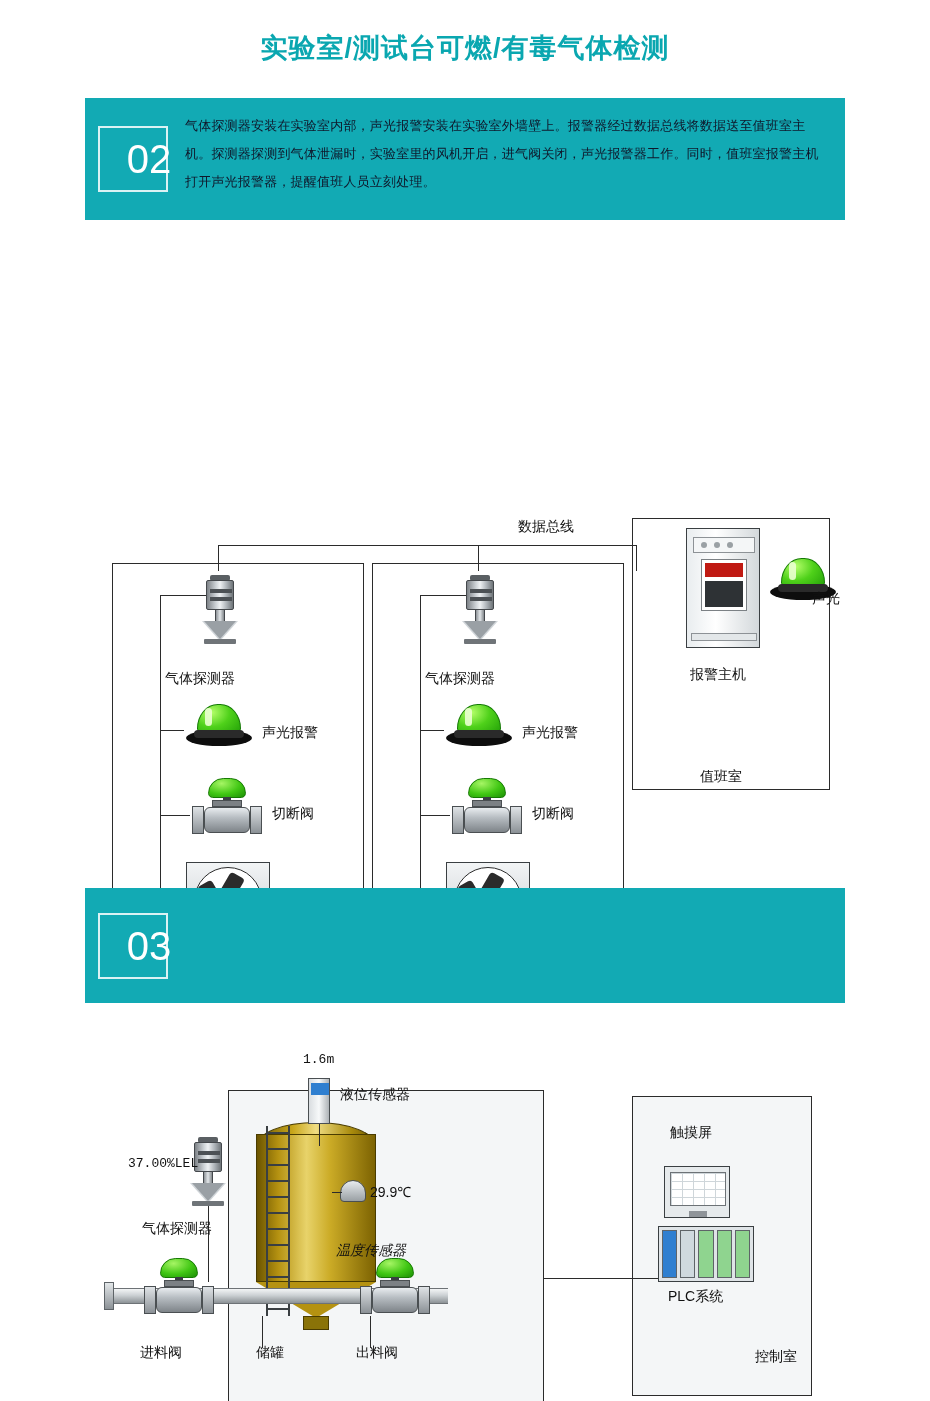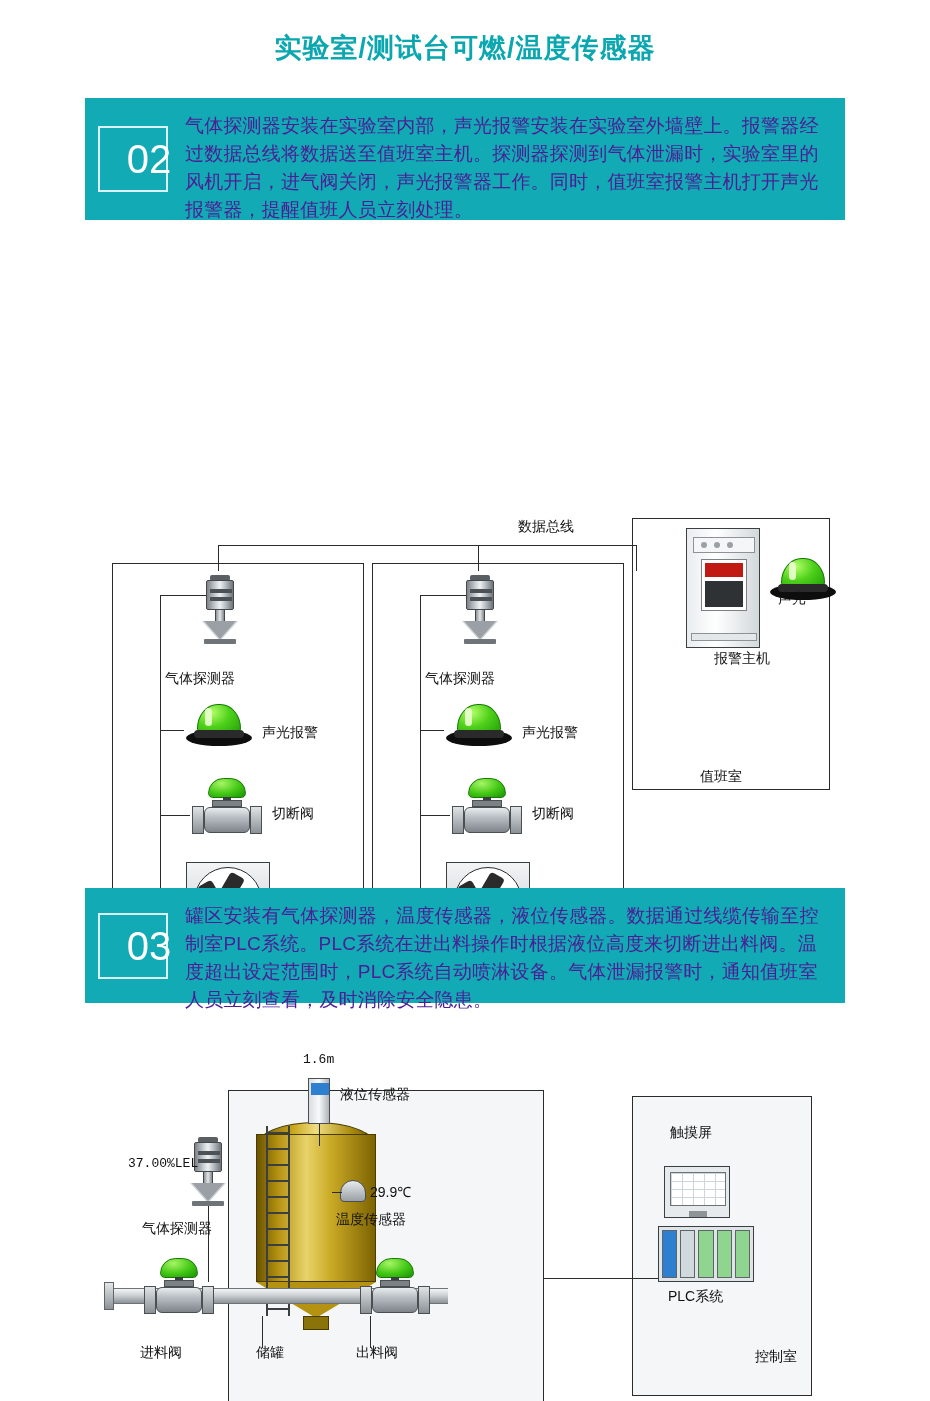--- a/index.html
+++ b/index.html
@@ -44,22 +44,22 @@
     border-right: none;
   }
   .banner .num-inner {
     border: 2px solid rgba(255,255,255,0.85);
     width: 70px; height: 66px;
     display: flex; align-items: center; justify-content: center;
     font-size: 40px; line-height: 1; padding-left: 32px;
   }
   .banner .btext {
     flex: 1;
-    color: #4c1d95;
-    font-size: 19px;
+    color: #0f172a;
+    font-size: 13px;
     line-height: 28px;
     padding: 14px 18px 25px 4px;
     letter-spacing: 0.2px;
   }
   #banner-1 { left: 85px; top: 98px; width: 760px; height: 122px; }
   #banner-2 { left: 85px; top: 888px; width: 760px; height: 115px; }
 
   
   .diagram { position: absolute; }
   .box-line {
@@ -275,21 +275,21 @@
 
   .shade-box {
     position:absolute; background:#f4f6f7; border:1.4px solid #2b2b2b;
   }
 </style>
 </head>
 <body>
 
 <div class="page">
 
-  <div class="section-title" id="title-1">实验室/测试台可燃/温度传感器</div>
+  <div class="section-title" id="title-1">实验室/测试台可燃/有毒气体检测</div>
 
   <div class="banner" id="banner-1">
     <div class="num-box">
       <div class="num-inner">02</div>
     </div>
     <div class="btext">气体探测器安装在实验室内部，声光报警安装在实验室外墙壁上。报警器经过数据总线将数据送至值班室主机。探测器探测到气体泄漏时，实验室里的风机开启，进气阀关闭，声光报警器工作。同时，值班室报警主机打开声光报警器，提醒值班人员立刻处理。</div>
   </div>
 
   <div class="diagram" style="left:0; top:250px; width:930px; height:520px;">
 
@@ -407,37 +407,36 @@
       <div class="cab-dots">
           <i></i>
           <i></i>
           <i></i>
         </div>
       <div class="cab-screen"></div>
       <div class="cab-red"></div>
       <div class="cab-dark"></div>
       <div class="cab-foot"></div>
     </div>
-    <div class="lbl" style="left:690px; top:400px;margin-left:24px;">报警主机</div>
+    <div class="lbl" style="left:690px; top:416px;">报警主机</div>
 
     <div class="alarm" style="left:770px; top:306px;">
       <div class="shadow"></div>
         <div class="dome"></div>
         <div class="hl"></div>
         <div class="foot"></div>
     </div>
-    <div class="lbl" style="left:778px; top:340px;">声光</div>
+    <div class="lbl" style="left:812px; top:340px;">声光</div>
   </div>
 
 
   <div class="banner" id="banner-2">
     <div class="num-box">
       <div class="num-inner">03</div>
     </div>
-    <div class="btext">罐区安装有气体探测器，温度传感器，液位传感器。数据通过线缆传输至控制室PLC系统。PLC系统在进出料操作时根据液位高度来切断进出料阀。温度超出设定范围时，PLC系统自动喷淋设备。气体泄漏报警时，通知值班室人员立刻查看，及时消除安全隐患。</div>
   </div>
 
   <div class="diagram" style="left:0; top:1030px; width:930px; height:370px;">
 
     <div class="shade-box" style="left:228px; top:60px; width:316px; height:312px;"></div>
 
     <div class="box-line" style="left:632px; top:66px; width:180px; height:300px; background:#f4f6f7;"></div>
     <div class="lbl" style="left:755px; top:318px;">控制室</div>
 
     <div class="hline" style="left:544px; top:248px; width:122px;"></div>
@@ -487,21 +486,21 @@
     <div class="level-sensor" style="left:308px; top:48px;">
       <div class="blue"></div>
     </div>
     <div class="vline" style="left:319px; top:94px; height:22px;"></div>
     <div class="lbl mono" style="left:303px; top:22px;">1.6m</div>
     <div class="lbl" style="left:340px; top:56px;">液位传感器</div>
 
     <div class="temp-sensor" style="left:340px; top:150px;"></div>
     <div class="hline" style="left:332px; top:162px; width:10px;"></div>
     <div class="lbl" style="left:370px; top:152px;">29.9℃</div>
-    <div class="lbl" style="left:336px; top:181px;">温度传感器</div>
+    <div class="lbl" style="left:336px; top:212px;font-style:italic;">温度传感器</div>
 
     <div class="detector" style="left:186px; top:112px;">
       <div class="det-cap"></div>
         <div class="det-head"></div>
         <div class="det-neck"></div>
       <div class="det-cone"></div>
         <div class="det-cone2"></div>
         <div class="det-base"></div>
     </div>
     <div class="vline" style="left:208px; top:176px; height:76px;"></div>

